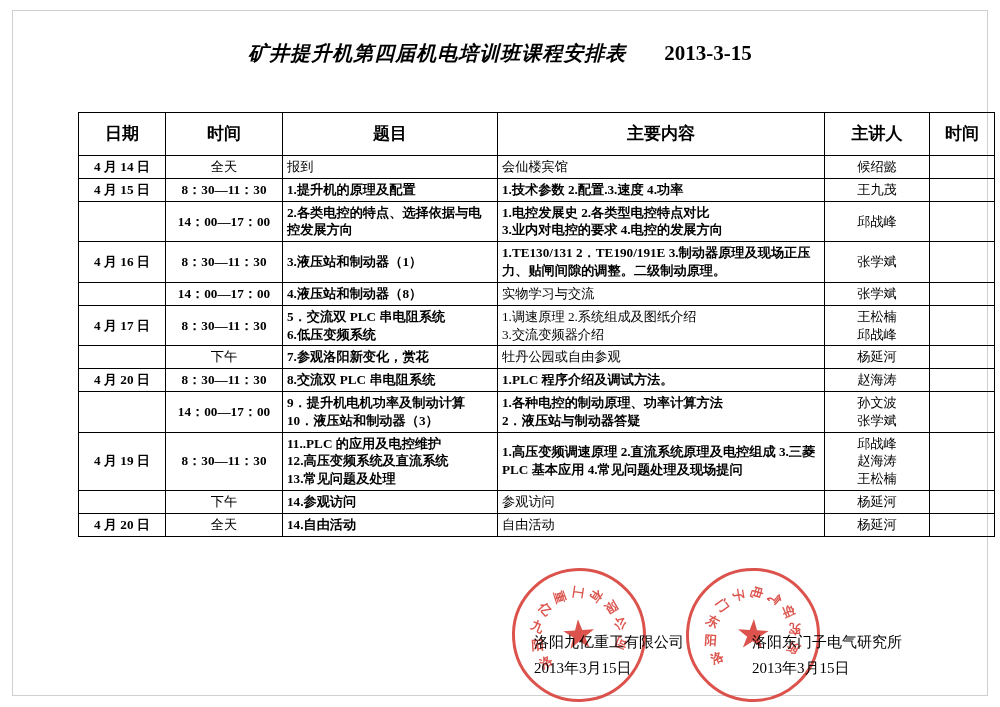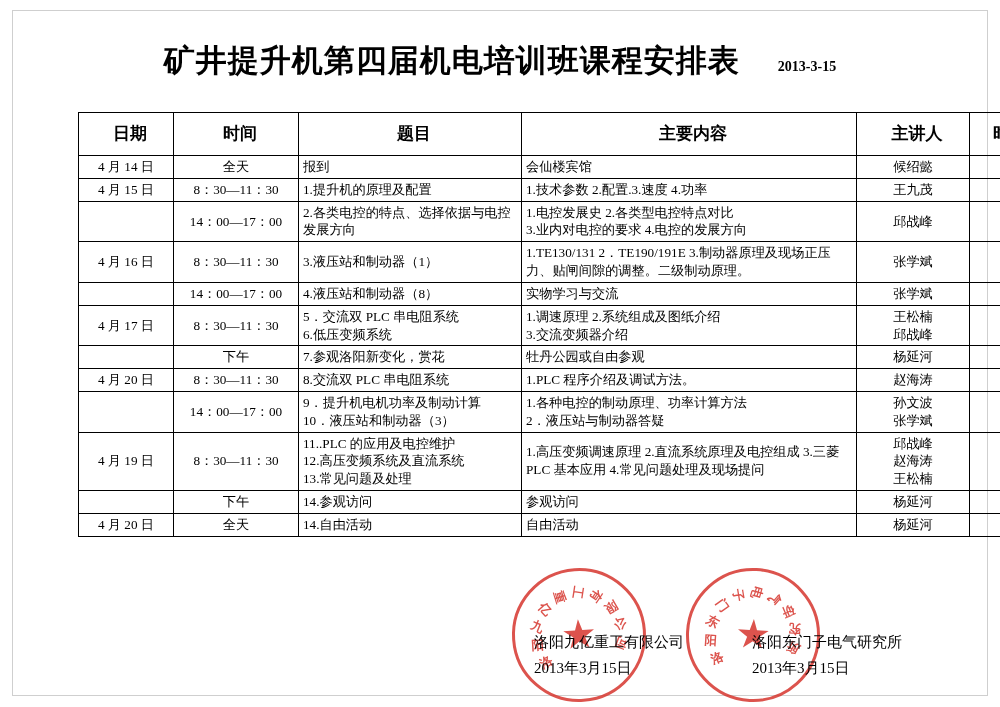--- a/index.html
+++ b/index.html
@@ -30,27 +30,28 @@
     box-sizing: border-box;
   }
   .title-row {
     position: absolute;
     left: 0; top: 40px;
     width: 1000px;
     text-align: center;
     white-space: nowrap;
   }
   .doc-title {
-    font-size: 31px;
+    font-size: 20px;
     font-weight: bold;
     letter-spacing: 1px;
     font-family: "Liberation Serif", "DejaVu Serif", serif;
+    font-style: italic;
   }
   .doc-date {
-    font-size: 14px;
+    font-size: 21px;
     font-weight: bold;
     margin-left: 34px;
     font-family: "Liberation Serif", "DejaVu Serif", serif;
   }
 
   table.schedule {
     position: absolute;
     left: 78px;
     top: 112px;
     width: 862px;
@@ -62,30 +63,29 @@
     border: 1px solid #000;
     padding: 2px 4px;
     vertical-align: middle;
     line-height: 1.35;
   }
   table.schedule thead th {
     height: 38px;
     font-size: 17px;
     font-weight: bold;
     text-align: center;
-    padding-left: 12px;
   }
   .c-date   { width: 78px;  text-align: center; font-weight: bold; }
   .c-time   { width: 108px; text-align: center; }
   .c-topic  { width: 206px; text-align: left; }
   .c-content{ width: 318px; text-align: left; margin-left: 40px; }
   .c-sp     { width: 96px;  text-align: center; }
   .c-hours  { width: 56px;  text-align: center; }
 
-  td.bold { font-weight: normal; }
+  td.bold { font-weight: bold; }
   td.center { text-align: center; }
   .nowrap { white-space: nowrap; }
   .spk { line-height: 1.45; }
 
   
   .stamp {
     position: absolute;
     width: 128px;
     height: 128px;
     border-radius: 50%;

